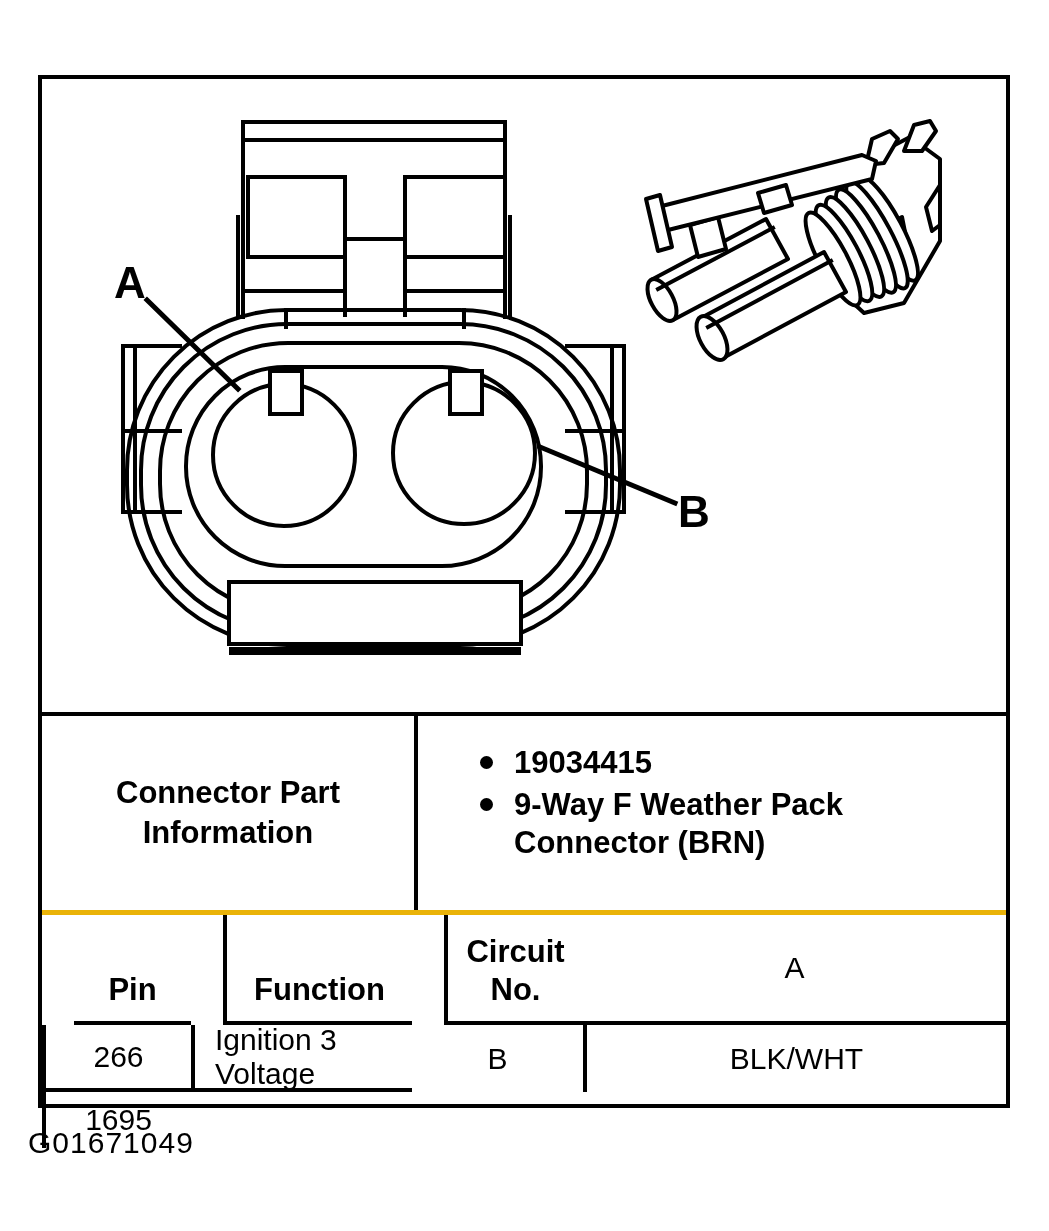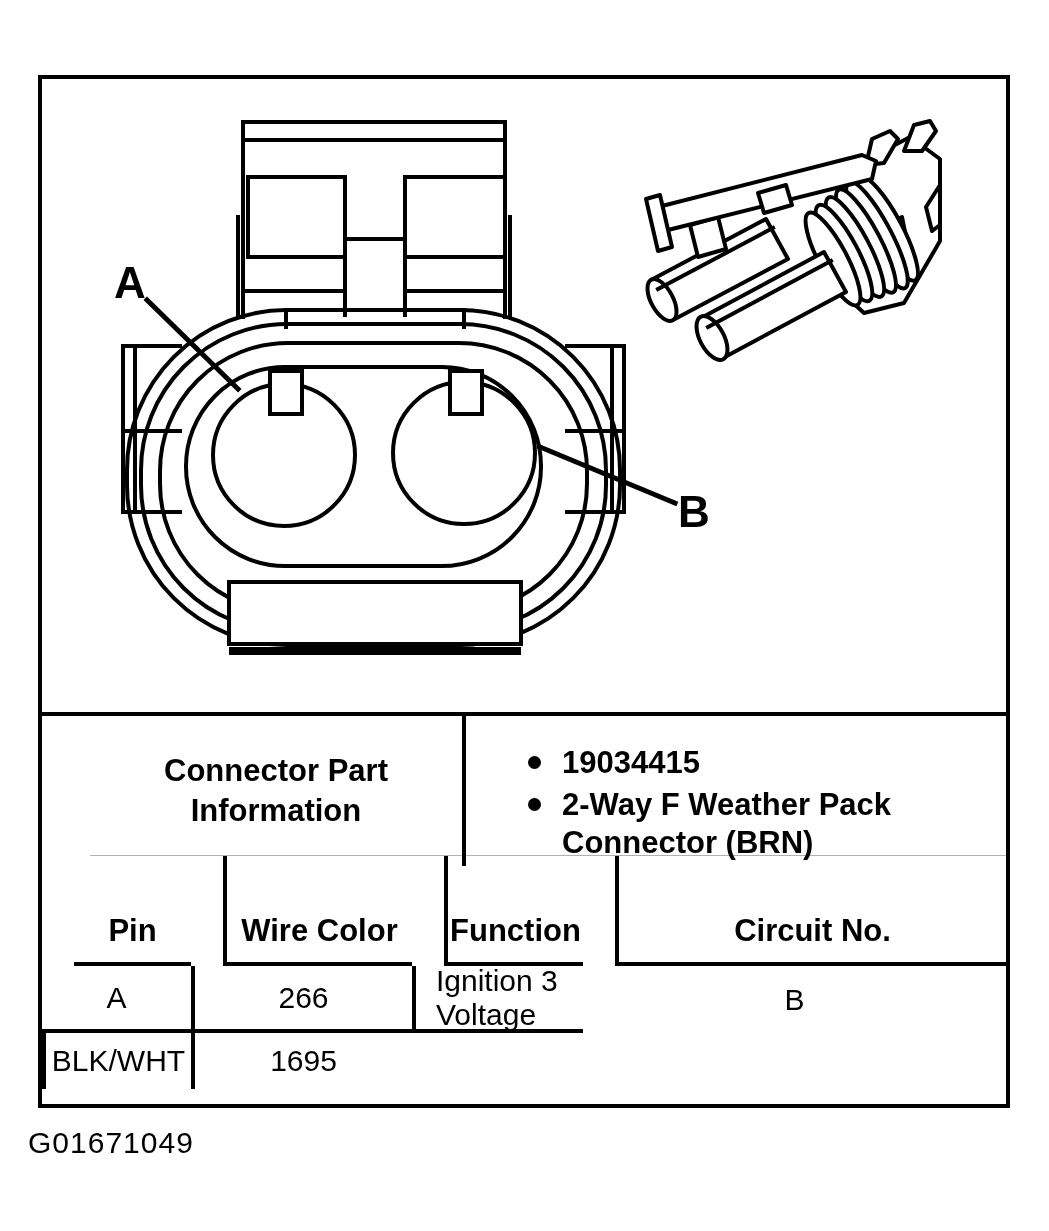--- a/index.html
+++ b/index.html
@@ -7,21 +7,21 @@
     position:relative;width:1049px;height:1231px;background:#ffffff;
     font-family:"Liberation Sans",sans-serif;color:#000;overflow:hidden;
   }
   .frame{
     position:absolute;left:38px;top:75px;width:972px;height:1033px;
     border:4px solid #000;box-sizing:border-box;
   }
   .figure-area{position:relative;width:964px;height:633px;border-bottom:4px solid #000;box-sizing:content-box;}
   .figure-area svg{display:block;}
   
-  .info-row{display:grid;grid-template-columns:372px 592px;height:140px;box-sizing:border-box;border-bottom:1px solid #eab308;margin-left:48px;}
+  .info-row{display:grid;grid-template-columns:372px 592px;height:199px;box-sizing:border-box;border-bottom:5px solid #eab308;}
   .info-left{display:flex;align-items:center;justify-content:center;text-align:center;
     font-weight:bold;font-size:31px;line-height:40px;}
   .info-right{border-left:4px solid #000;box-sizing:border-box;padding:28px 10px 0 62px;}
   .bullet-item{position:relative;font-weight:bold;font-size:31px;line-height:38px;
     padding-left:34px;margin-bottom:4px;max-width:480px;}
   .bullet-dot{position:absolute;left:0;top:12px;width:13px;height:13px;border-radius:50%;background:#000;}
   
   .pin-table{display:grid;grid-template-columns:149px 221px 171px 423px;grid-template-rows:110px 67px 56px;}
   .pt-cell{box-sizing:border-box;display:flex;align-items:center;justify-content:center;}
   .pt-head{font-weight:bold;font-size:31px;line-height:38px;text-align:center;
@@ -126,28 +126,27 @@
 
     <div class="info-row">
       <div class="info-left">Connector Part Information</div>
       <div class="info-right">
         <div class="bullet-item">
           <span class="bullet-dot"></span>
           <span>19034415</span>
         </div>
         <div class="bullet-item">
           <span class="bullet-dot"></span>
-          <span>2-Way F Weather Pack Connector (BRN)</span>
+          <span>9-Way F Weather Pack Connector (BRN)</span>
         </div>
       </div>
     </div>
 
     <div class="pin-table">
       <div class="pt-cell pt-head">Pin</div>
-      <div class="pt-cell pt-head bl">Wire Color</div>
       <div class="pt-cell pt-head bl">Function</div>
       <div class="pt-cell pt-head bl">Circuit No.</div>
 
       <div class="pt-cell pt-val bb">A</div>
       <div class="pt-cell pt-val bb bl">266</div>
       <div class="pt-cell pt-val pt-func bb bl">Ignition 3 Voltage</div>
 
       <div class="pt-cell pt-val">B</div>
       <div class="pt-cell pt-val bl">BLK/WHT</div>
       <div class="pt-cell pt-val bl">1695</div>

